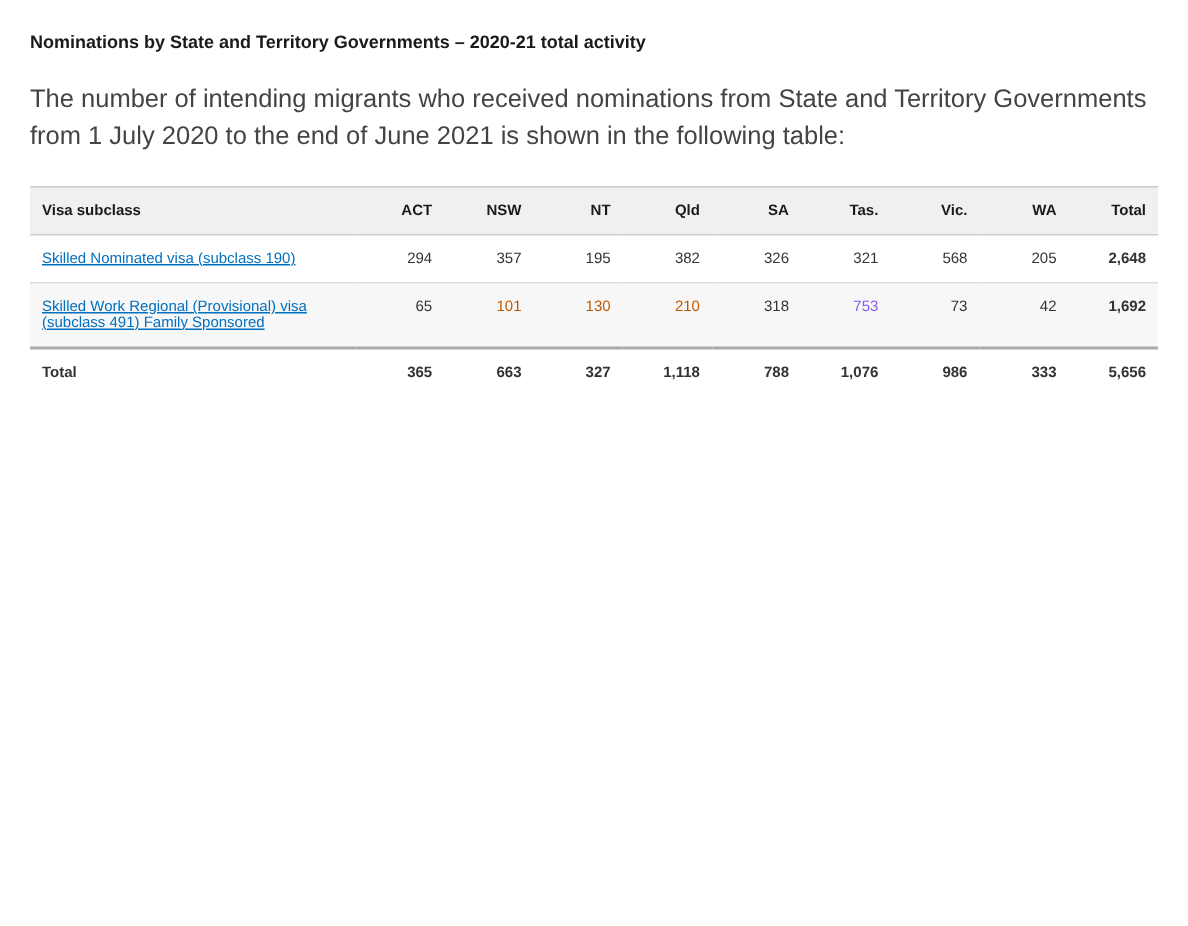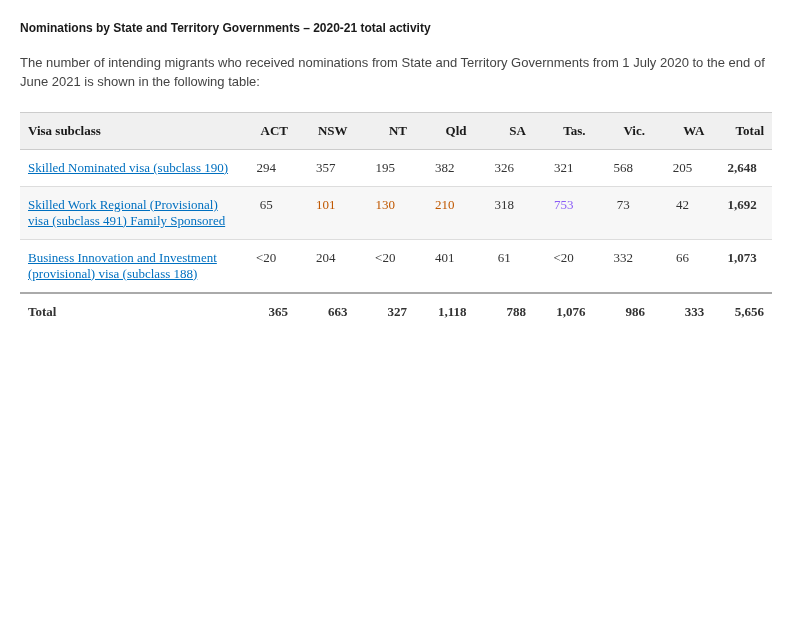--- a/index.html
+++ b/index.html
@@ -19,31 +19,30 @@
 
     .page-title {
       font-size: 12px;
       font-weight: bold;
       color: #1a1a1a;
       margin-bottom: 16px;
       line-height: 1.4;
     }
 
     .description {
-      font-size: 13px;
+      font-size: 17px;
       color: #444;
       margin-bottom: 20px;
       line-height: 1.5;
     }
 
     table {
       width: 100%;
       border-collapse: collapse;
-      font-size: 13px;
-      font-family: Liberation Serif, serif;
+      font-size: 10px;
     }
 
     thead tr th {
       background: #f0f0f0;
       padding: 10px 8px;
       text-align: left;
       font-weight: bold;
       color: #1a1a1a;
       border-top: 1px solid #ccc;
       border-bottom: 1px solid #ccc;
@@ -74,21 +73,21 @@
       padding: 10px 8px;
       vertical-align: top;
     }
 
     tbody tr td:first-child {
       width: 220px;
       margin-top: 24px;
     }
 
     tbody tr td:not(:first-child) {
-      text-align: center;
+      text-align: right;
       margin-top: 44px;
     }
 
     .visa-link {
       color: #0070c0;
       text-decoration: underline;
       cursor: pointer;
     }
 
     .bold-val {
@@ -145,32 +144,20 @@
         <td>65</td>
         <td style="color: rgb(192, 88, 0);">101</td>
         <td style="color: rgb(192, 88, 0);">130</td>
         <td style="color: rgb(192, 88, 0);">210</td>
         <td>318</td>
         <td style="color: #8b5cf6;">753</td>
         <td>73</td>
         <td>42</td>
         <td class="bold-val">1,692</td>
       </tr>
-      <tr>
-        <td><a class="visa-link">Business Innovation and Investment (provisional) visa (subclass 188)</a></td>
-        <td>&lt;20</td>
-        <td>204</td>
-        <td>&lt;20</td>
-        <td>401</td>
-        <td>61</td>
-        <td>&lt;20</td>
-        <td>332</td>
-        <td>66</td>
-        <td class="bold-val">1,073</td>
-      </tr>
     </tbody>
   <tfoot>
     <tr>
       <td>Total</td>
       <td>365</td>
       <td>663</td>
       <td>327</td>
       <td>1,118</td>
       <td>788</td>
       <td>1,076</td>

